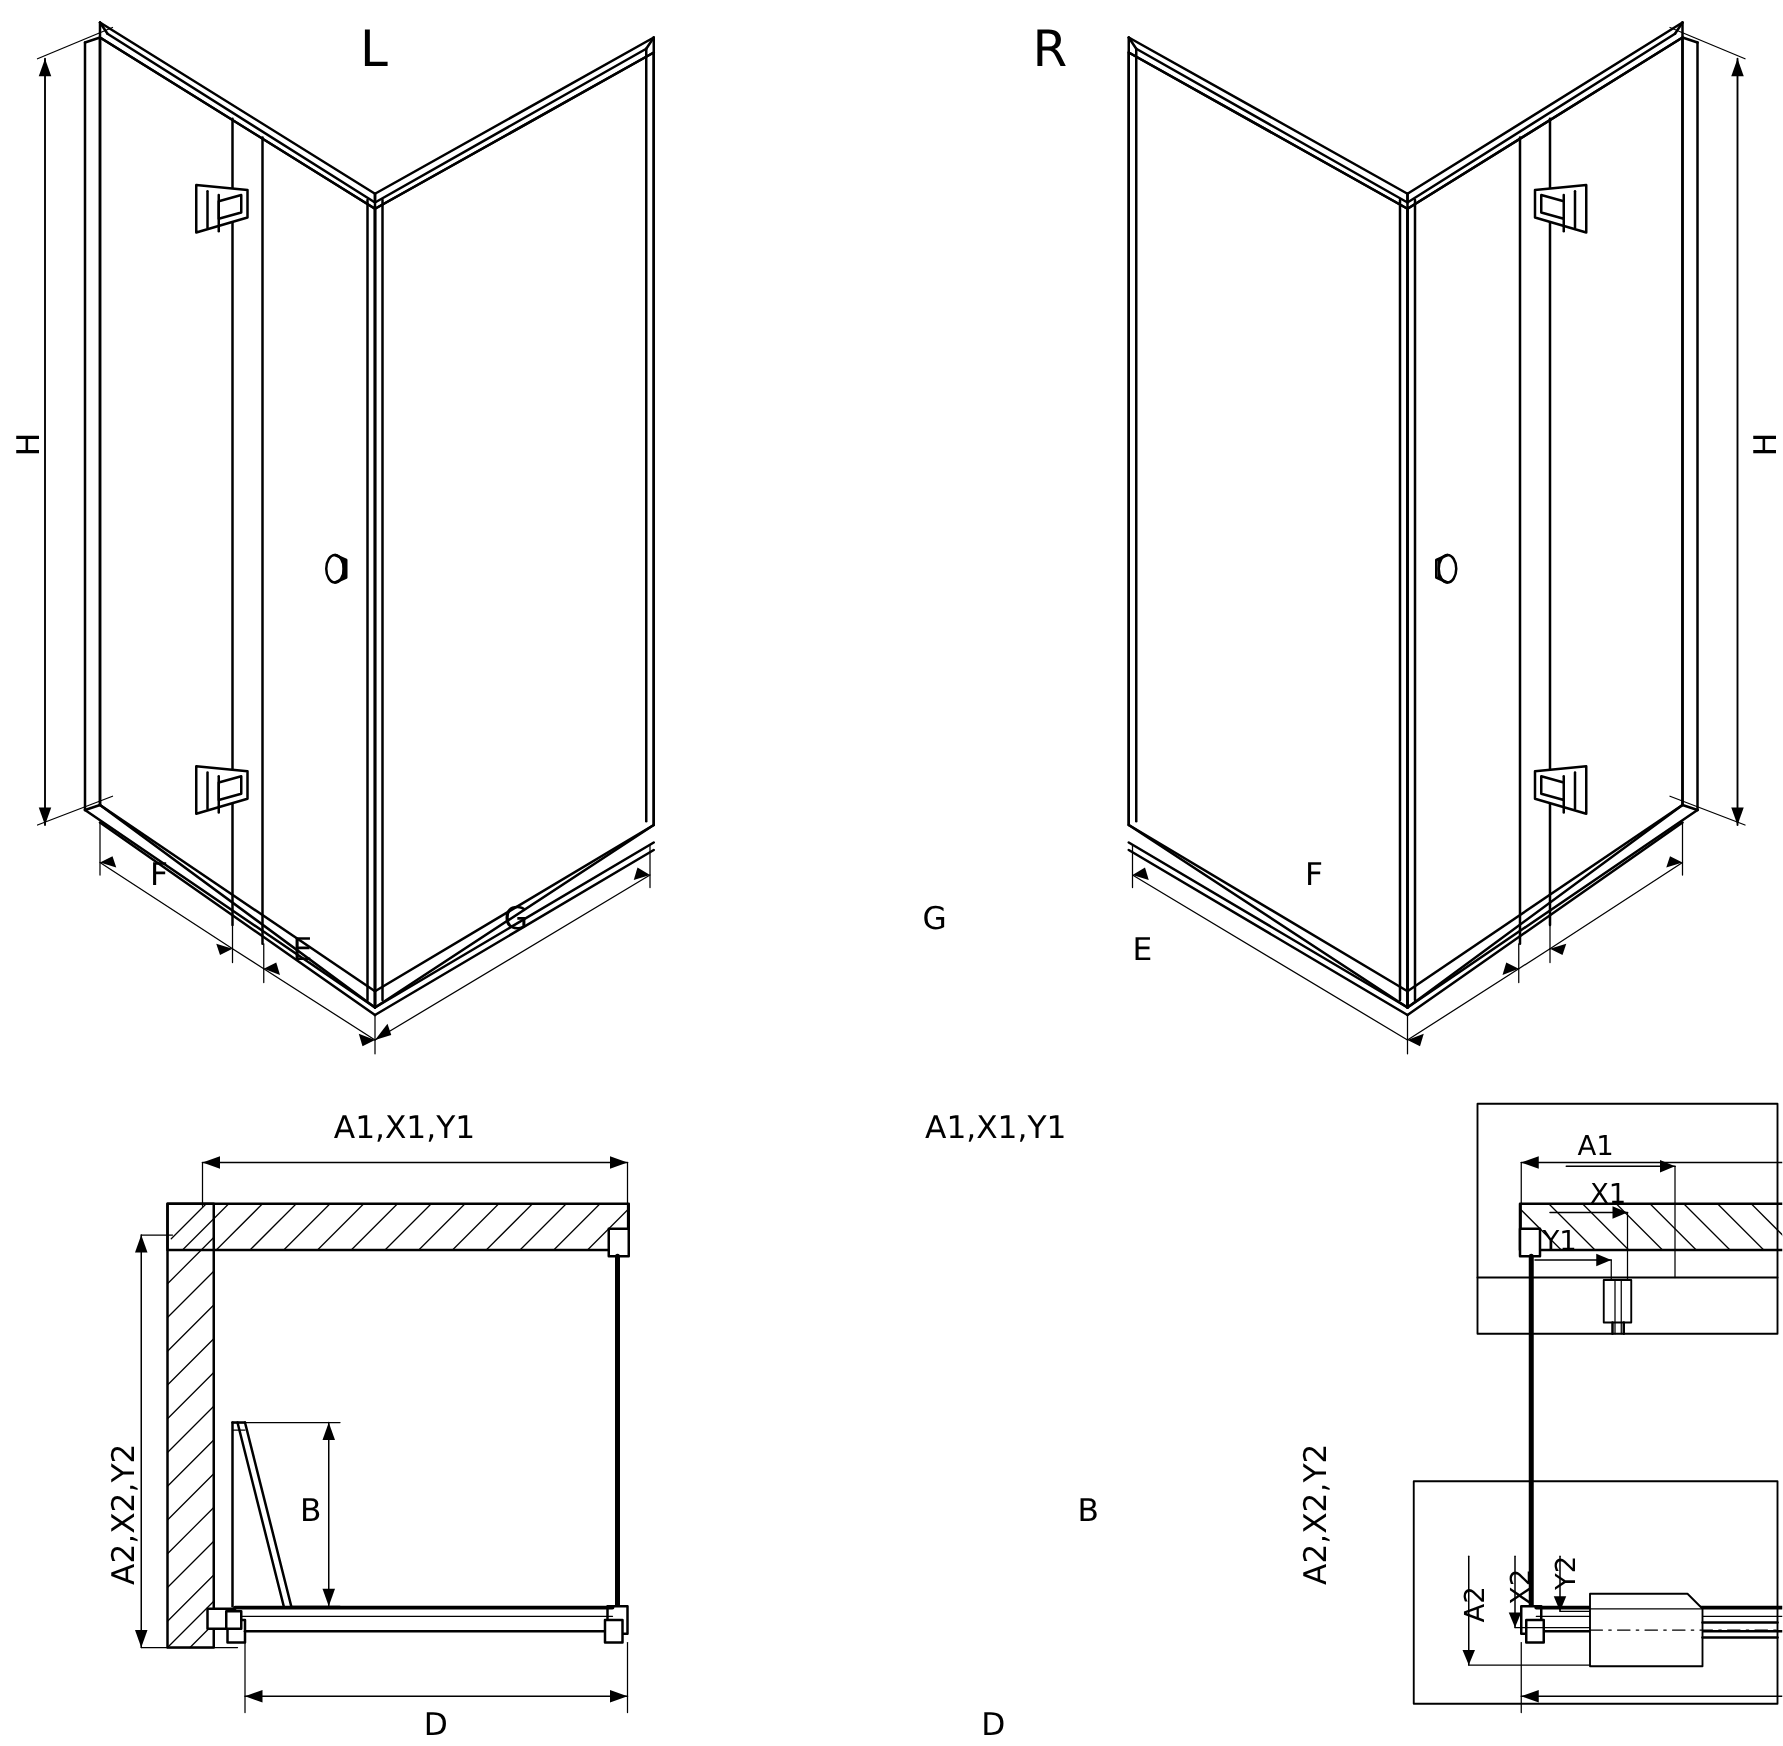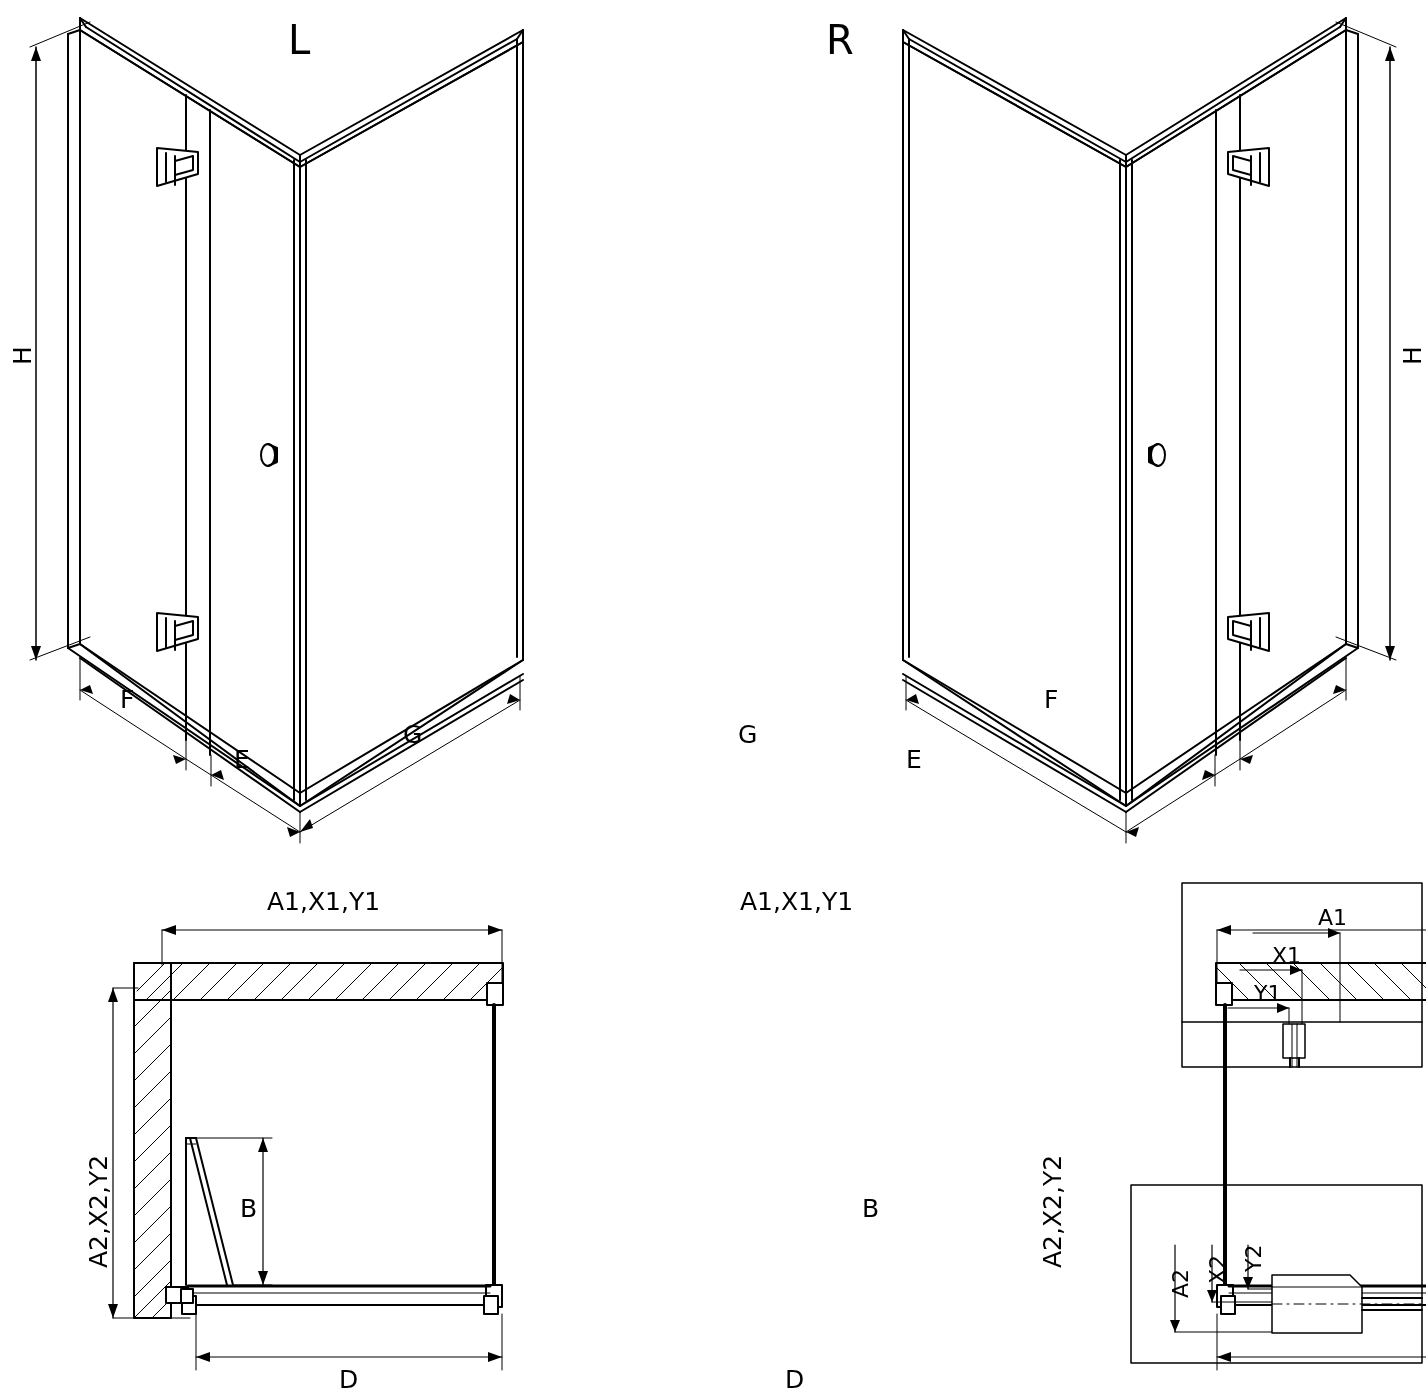--- a/index.html
+++ b/index.html
@@ -430,21 +430,21 @@
   <div class="lbl dim-letter" style="left:267px; top:889px;">A1,X1,Y1</div>
   <div class="lbl dim-letter rot90" style="left:86px; top:1268px;">A2,X2,Y2</div>
   <div class="lbl dim-letter" style="left:240px; top:1196px;">B</div>
   <div class="lbl dim-letter" style="left:339px; top:1367px;">D</div>
 
   <div class="lbl dim-letter" style="left:740px; top:889px;">A1,X1,Y1</div>
   <div class="lbl dim-letter rot90" style="left:1040px; top:1268px;">A2,X2,Y2</div>
   <div class="lbl dim-letter" style="left:862px; top:1196px;">B</div>
   <div class="lbl dim-letter" style="left:785px; top:1367px;">D</div>
 
-  <div class="lbl dim-small" style="left:1318px; top:907px;">A1</div>
+  <div class="lbl dim-small" style="left:1262px; top:907px;">A1</div>
   <div class="lbl dim-small" style="left:1272px; top:945px;">X1</div>
-  <div class="lbl dim-small" style="left:1234px; top:983px;padding-left:20px;">Y1</div>
+  <div class="lbl dim-small" style="left:1234px; top:983px;">Y1</div>
 
   <div class="lbl dim-small rot90" style="left:1170px; top:1298px;">A2</div>
   <div class="lbl dim-small rot90" style="left:1207px; top:1284px;">X2</div>
   <div class="lbl dim-small rot90" style="left:1243px; top:1272px;">Y2</div>
 
 </div>
 
 </body></html>

